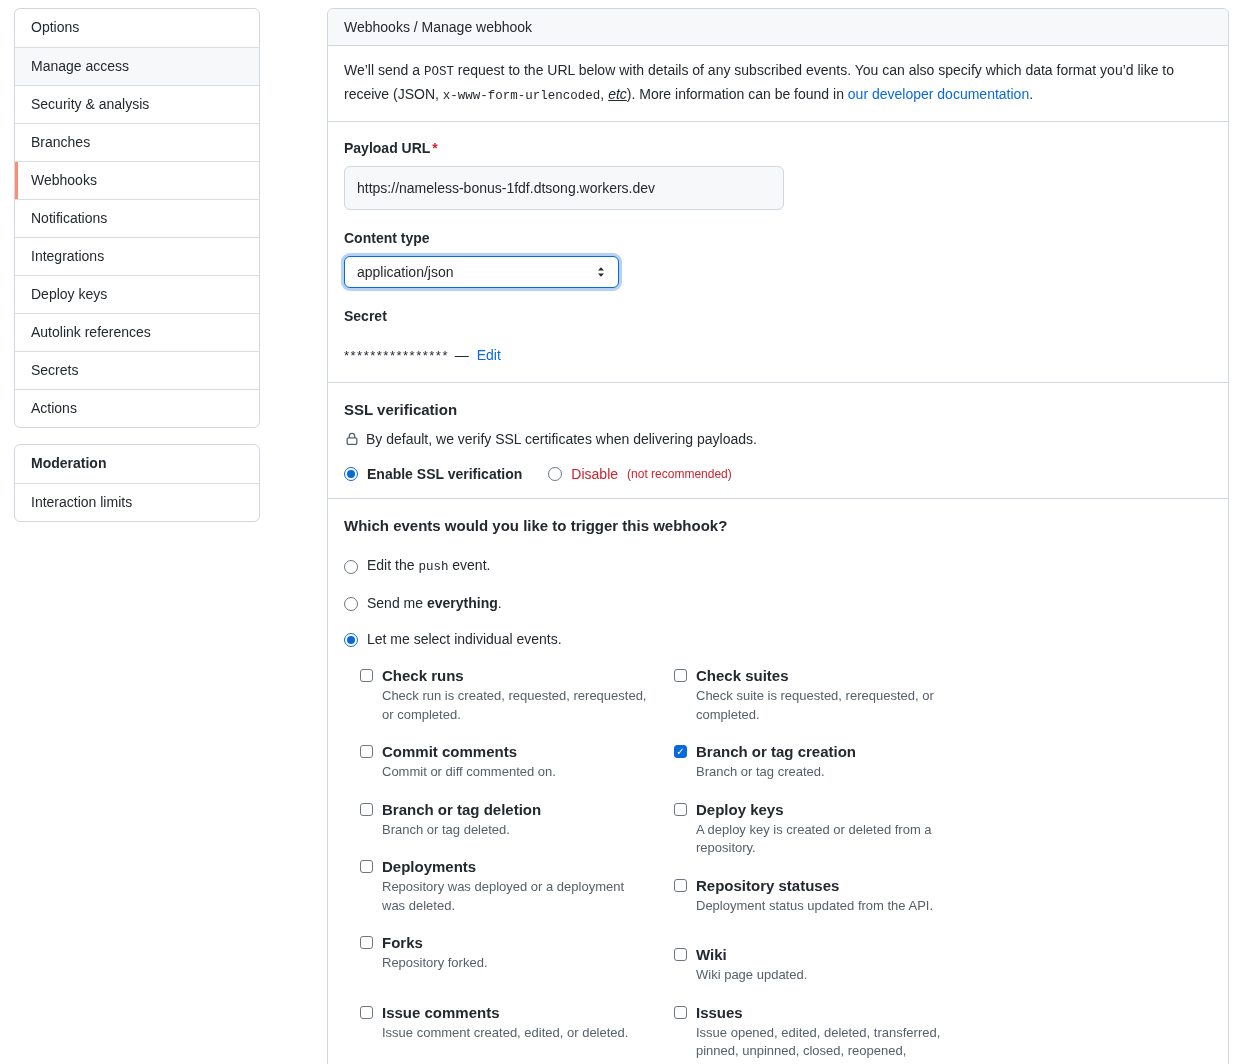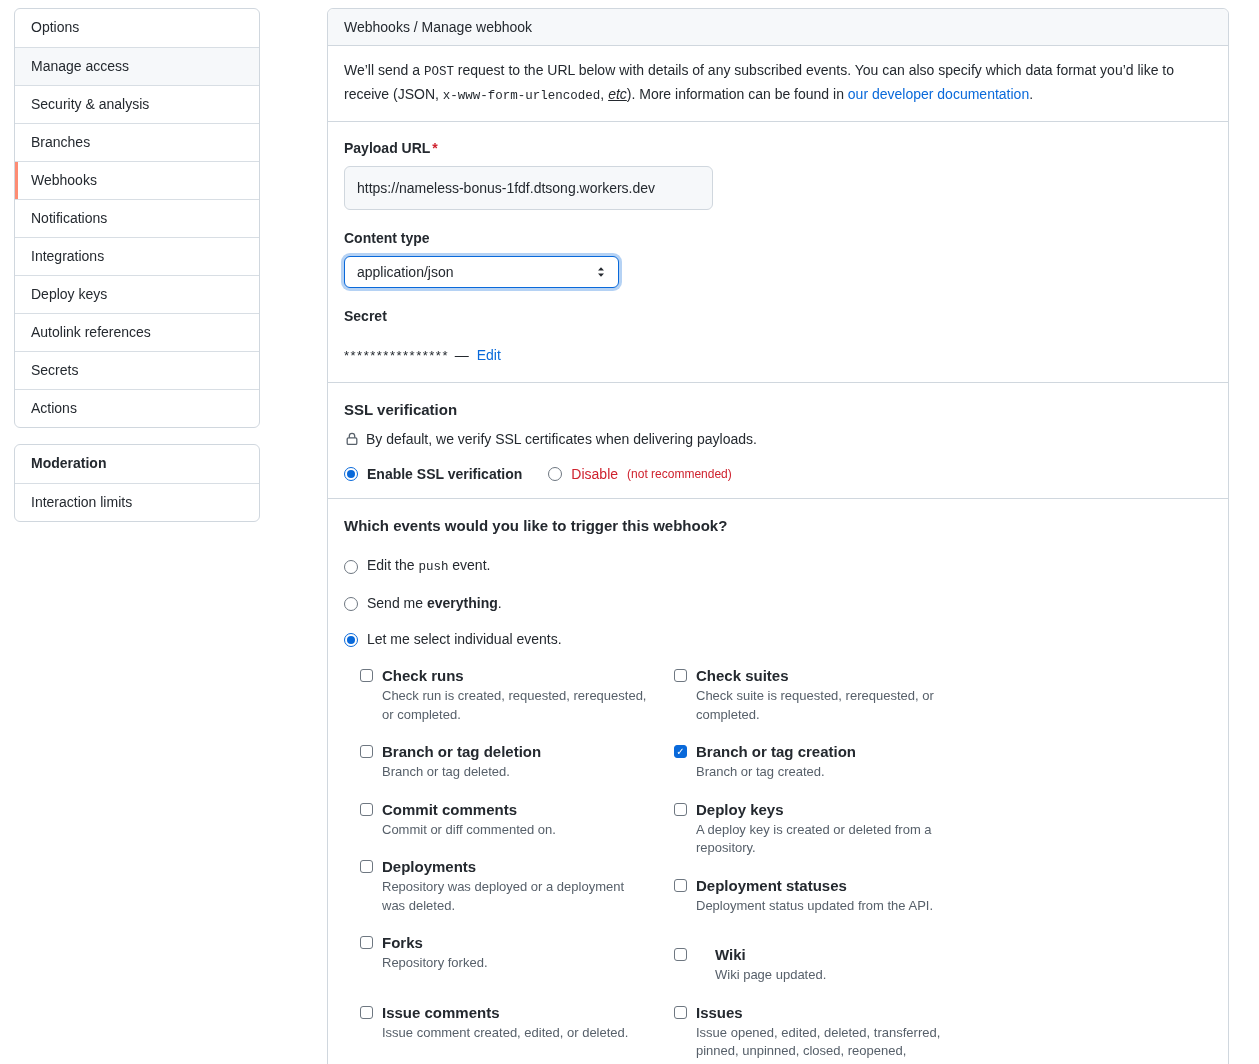--- a/index.html
+++ b/index.html
@@ -33,21 +33,21 @@
   .breadcrumb-current { font-weight:400; }
   .breadcrumb-sep { color:#24292f; }
 
   .intro { padding:14px 16px; border-bottom:1px solid #d0d7de; line-height:21.5px; }
   .intro .etc { font-style:italic;text-decoration:underline; }
 
   .form-section { padding:16px; border-bottom:1px solid #d0d7de; }
   .field-label { font-weight:600; margin:0 0 7px 0; line-height:21px; }
   .field-label .req { color:#cf222e; margin-left:2px; }
   .mt { margin-top:18px; }
-  .url-input { width:369px; height:30px; padding:21px 12px; font-size:14px;
+  .url-input { width:440px; height:30px; padding:21px 12px; font-size:14px;
     border:1px solid #d0d7de; border-radius:6px; background:#f6f8fa; color:#24292f;
     font-family:"Liberation Sans","DejaVu Sans",sans-serif; outline:none; }
   .select { width:275px; height:32px; border:1px solid #0969da; border-radius:6px;
     background:#fff; display:flex; align-items:center; justify-content:space-between;
     padding:0 10px 0 12px; cursor:pointer;
     box-shadow:0 0 0 3px rgba(9,105,218,0.3); }
   .secret-row { margin-top:18px; line-height:21px; }
   .secret-mask { letter-spacing:1.5px; font-size:13px; color:#24292f; }
   .secret-dash { color:#24292f; margin:0 4px 0 2px; }
 
@@ -191,30 +191,30 @@
           <span class="checkbox"></span>
           <div>
             <div class="event-title">Check runs</div>
             <div class="event-desc">Check run is created, requested, rerequested, or completed.</div>
           </div>
         </div>
 
         <div class="event-item">
           <span class="checkbox"></span>
           <div>
+            <div class="event-title">Commit comments</div>
+            <div class="event-desc">Commit or diff commented on.</div>
+          </div>
+        </div>
+
+        <div class="event-item">
+          <span class="checkbox"></span>
+          <div>
             <div class="event-title">Branch or tag deletion</div>
             <div class="event-desc">Branch or tag deleted.</div>
-          </div>
-        </div>
-
-        <div class="event-item">
-          <span class="checkbox"></span>
-          <div>
-            <div class="event-title">Commit comments</div>
-            <div class="event-desc">Commit or diff commented on.</div>
           </div>
         </div>
 
         <div class="event-item">
           <span class="checkbox"></span>
           <div>
             <div class="event-title">Deployments</div>
             <div class="event-desc">Repository was deployed or a deployment was deleted.</div>
           </div>
         </div>
@@ -260,26 +260,26 @@
           <span class="checkbox"></span>
           <div>
             <div class="event-title">Deploy keys</div>
             <div class="event-desc">A deploy key is created or deleted from a repository.</div>
           </div>
         </div>
 
         <div class="event-item">
           <span class="checkbox"></span>
           <div>
-            <div class="event-title">Deployment statuses</div>
+            <div class="event-title">Repository statuses</div>
             <div class="event-desc">Deployment status updated from the API.</div>
           </div>
         </div>
 
-        <div class="event-item" style="margin-top:29px;gap:19px;">
+        <div class="event-item" style="margin-top:29px;">
           <span class="checkbox"></span>
           <div>
             <div class="event-title">Wiki</div>
             <div class="event-desc">Wiki page updated.</div>
           </div>
         </div>
 
         <div class="event-item">
           <span class="checkbox"></span>
           <div>

